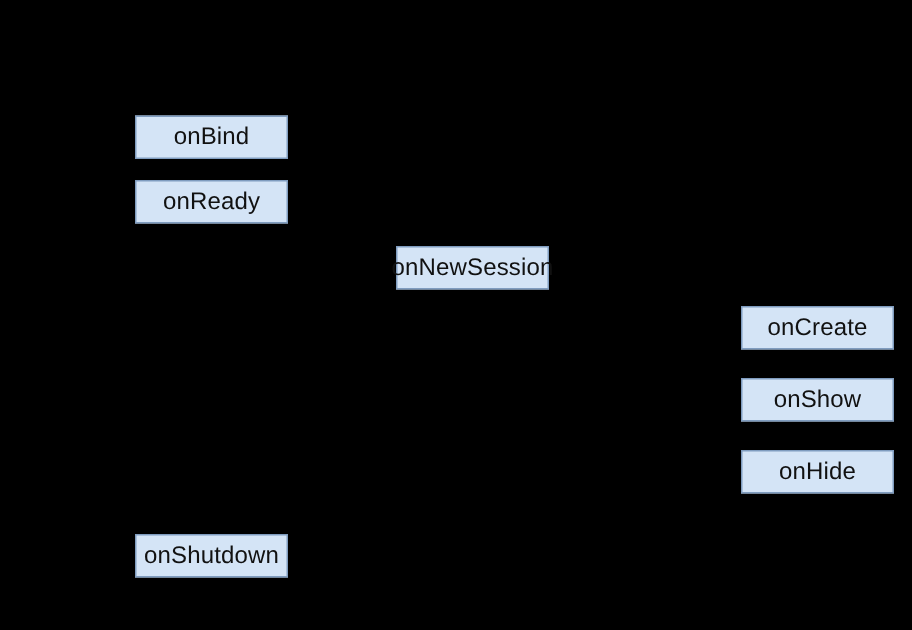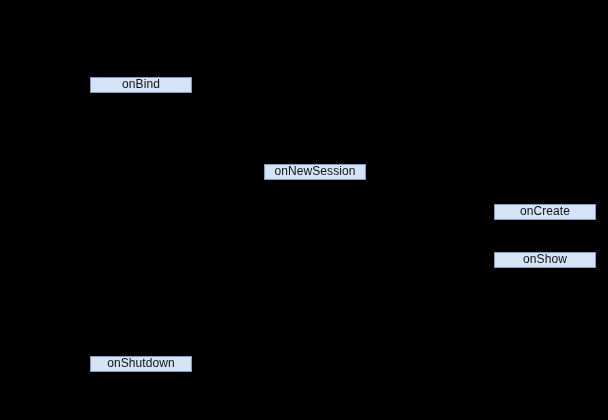--- a/index.html
+++ b/index.html
@@ -14,58 +14,64 @@
     position: relative;
     width: 608px;
     height: 420px;
     background: #000000;
     overflow: hidden;
   }
   .lifecycle-node {
     position: absolute;
     box-sizing: border-box;
     width: 102px;
-    height: 16px;
+    height: 29px;
     background: #d4e4f6;
     border: 1px solid #7f9cbf;
     display: flex;
-    align-items: flex-start;
+    align-items: center;
     justify-content: center;
     color: #111111;
-    font-size: 12px;
+    font-size: 16px;
     font-family: "Liberation Sans", sans-serif;
     line-height: 1;
     letter-spacing: 0.1px;
     white-space: nowrap;
   }
   .node-label {
     display: block;
   }
 </style>
 </head>
 <body>
 
 <div id="diagram-canvas">
 
   <div class="lifecycle-node" style="left:90px; top:77px;">
     <span class="node-label">onBind</span>
   </div>
 
+  <div class="lifecycle-node" style="left:90px; top:120px;">
+    <span class="node-label">onReady</span>
+  </div>
 
   <div class="lifecycle-node" style="left:264px; top:164px;">
     <span class="node-label">onNewSession</span>
   </div>
 
   <div class="lifecycle-node" style="left:494px; top:204px;">
     <span class="node-label">onCreate</span>
   </div>
 
   <div class="lifecycle-node" style="left:494px; top:252px;">
     <span class="node-label">onShow</span>
   </div>
 
+  <div class="lifecycle-node" style="left:494px; top:300px;">
+    <span class="node-label">onHide</span>
+  </div>
 
   <div class="lifecycle-node" style="left:90px; top:356px;">
     <span class="node-label">onShutdown</span>
   </div>
 
 
 </div>
 
 </body></html>

